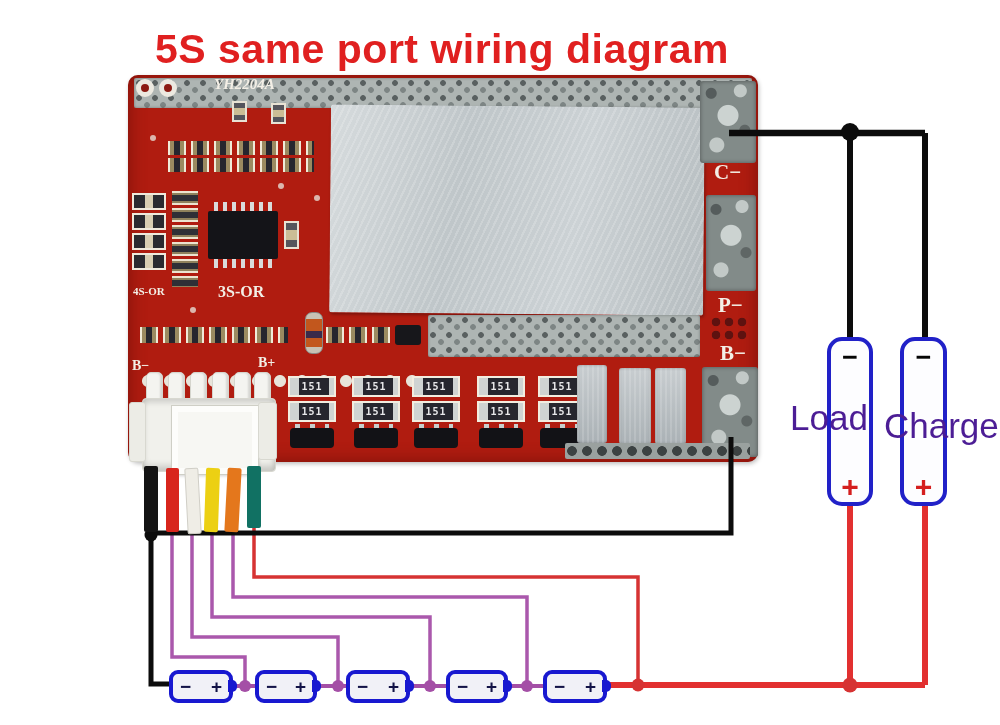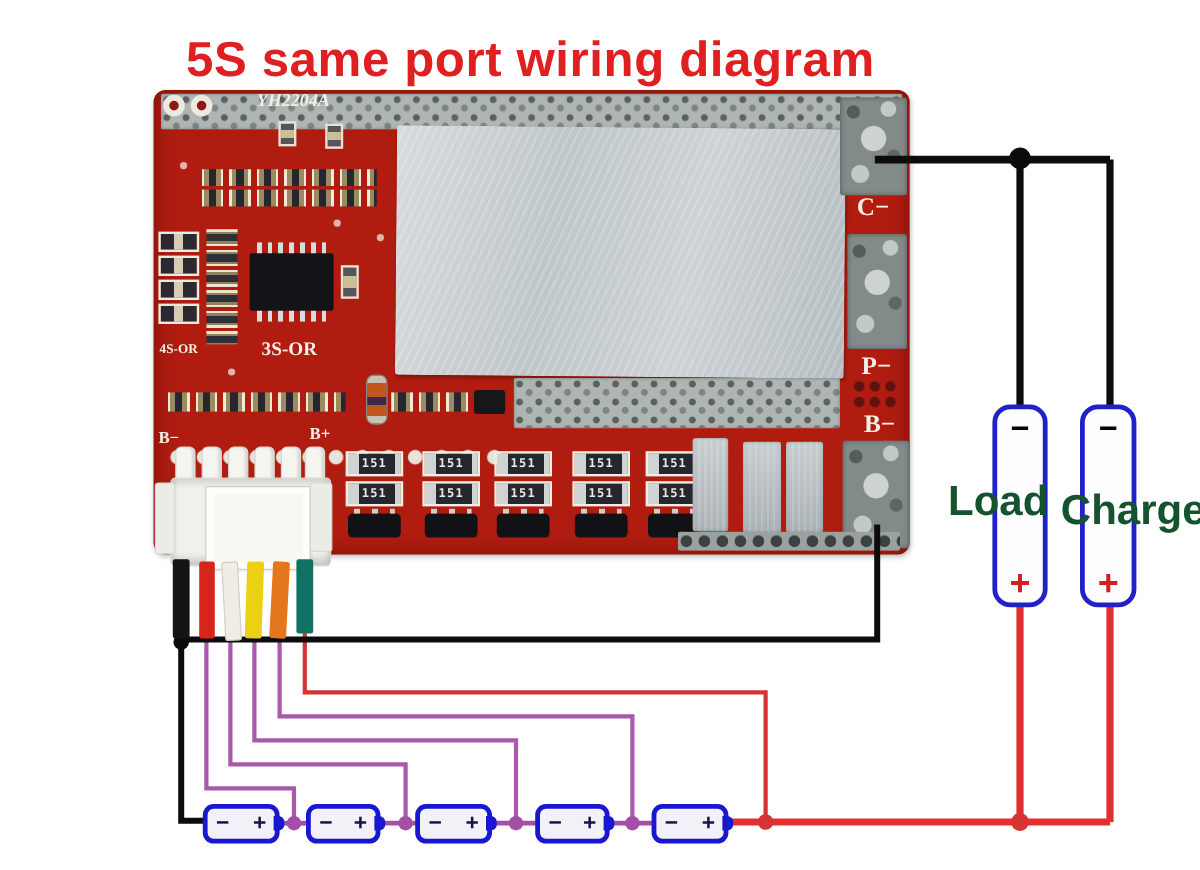--- a/index.html
+++ b/index.html
@@ -78,21 +78,21 @@
         border:4px solid #1818d0;border-radius:9px;display:flex;align-items:center;
         justify-content:space-between;padding:0 7px;}
   .cell span.t{font-weight:700;font-size:19px;color:#131347;line-height:1;}
   .nub{position:absolute;right:-8px;top:6px;width:9px;height:12px;background:#1818d0;border-radius:0 5px 5px 0;}
 
   
   .devbox{top:337px;height:169px;box-sizing:border-box;background:#fdfdff;border:4px solid #2121c8;
         border-radius:15px;display:flex;flex-direction:column;align-items:center;justify-content:space-between;}
   .devbox .neg{font-weight:700;font-size:27px;color:#050505;line-height:.9;margin-top:4px;}
   .devbox .pos{font-weight:700;font-size:30px;color:#d51f1f;line-height:.9;margin-bottom:2px;}
-  .devlabel{font-size:35px;font-weight:700;color:#14532d;z-index:6;}
+  .devlabel{font-size:35px;font-weight:400;color:#4c1d95;z-index:6;}
 
   svg{pointer-events:none;}
 </style>
 </head>
 <body>
 
 <div id="canvas">
 
   <div id="title" class="abs">5S same port wiring diagram</div>
 

